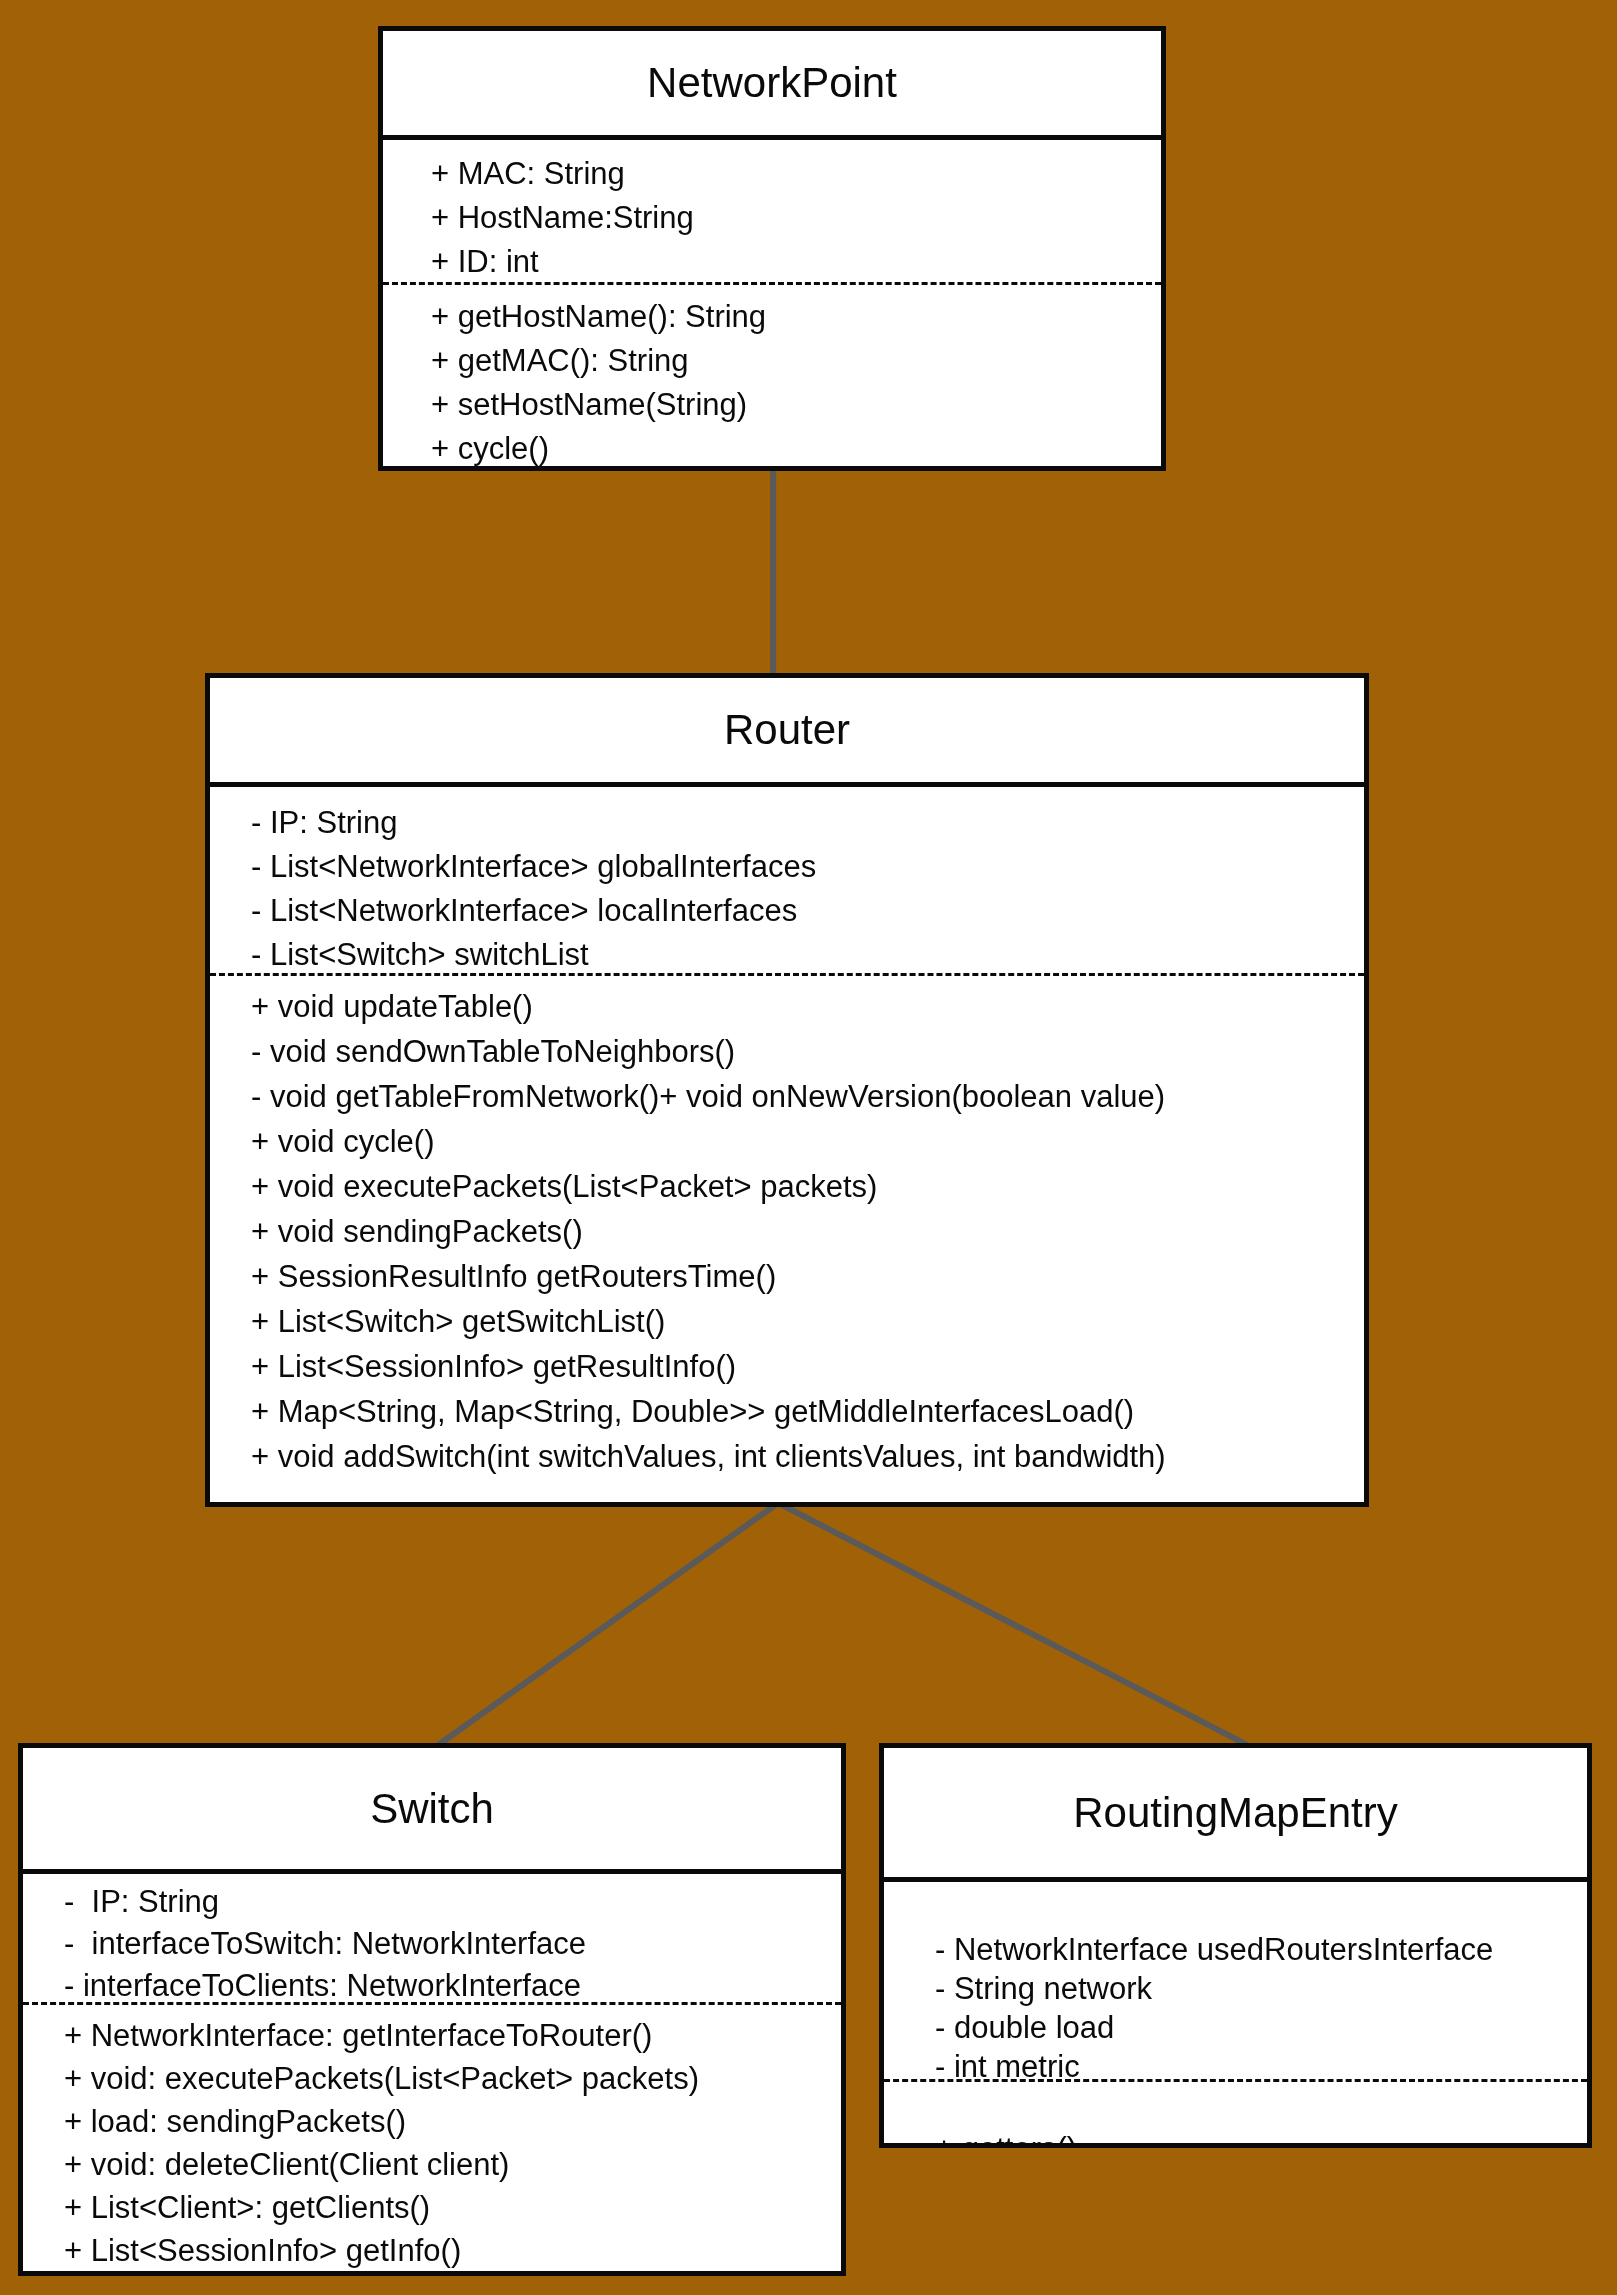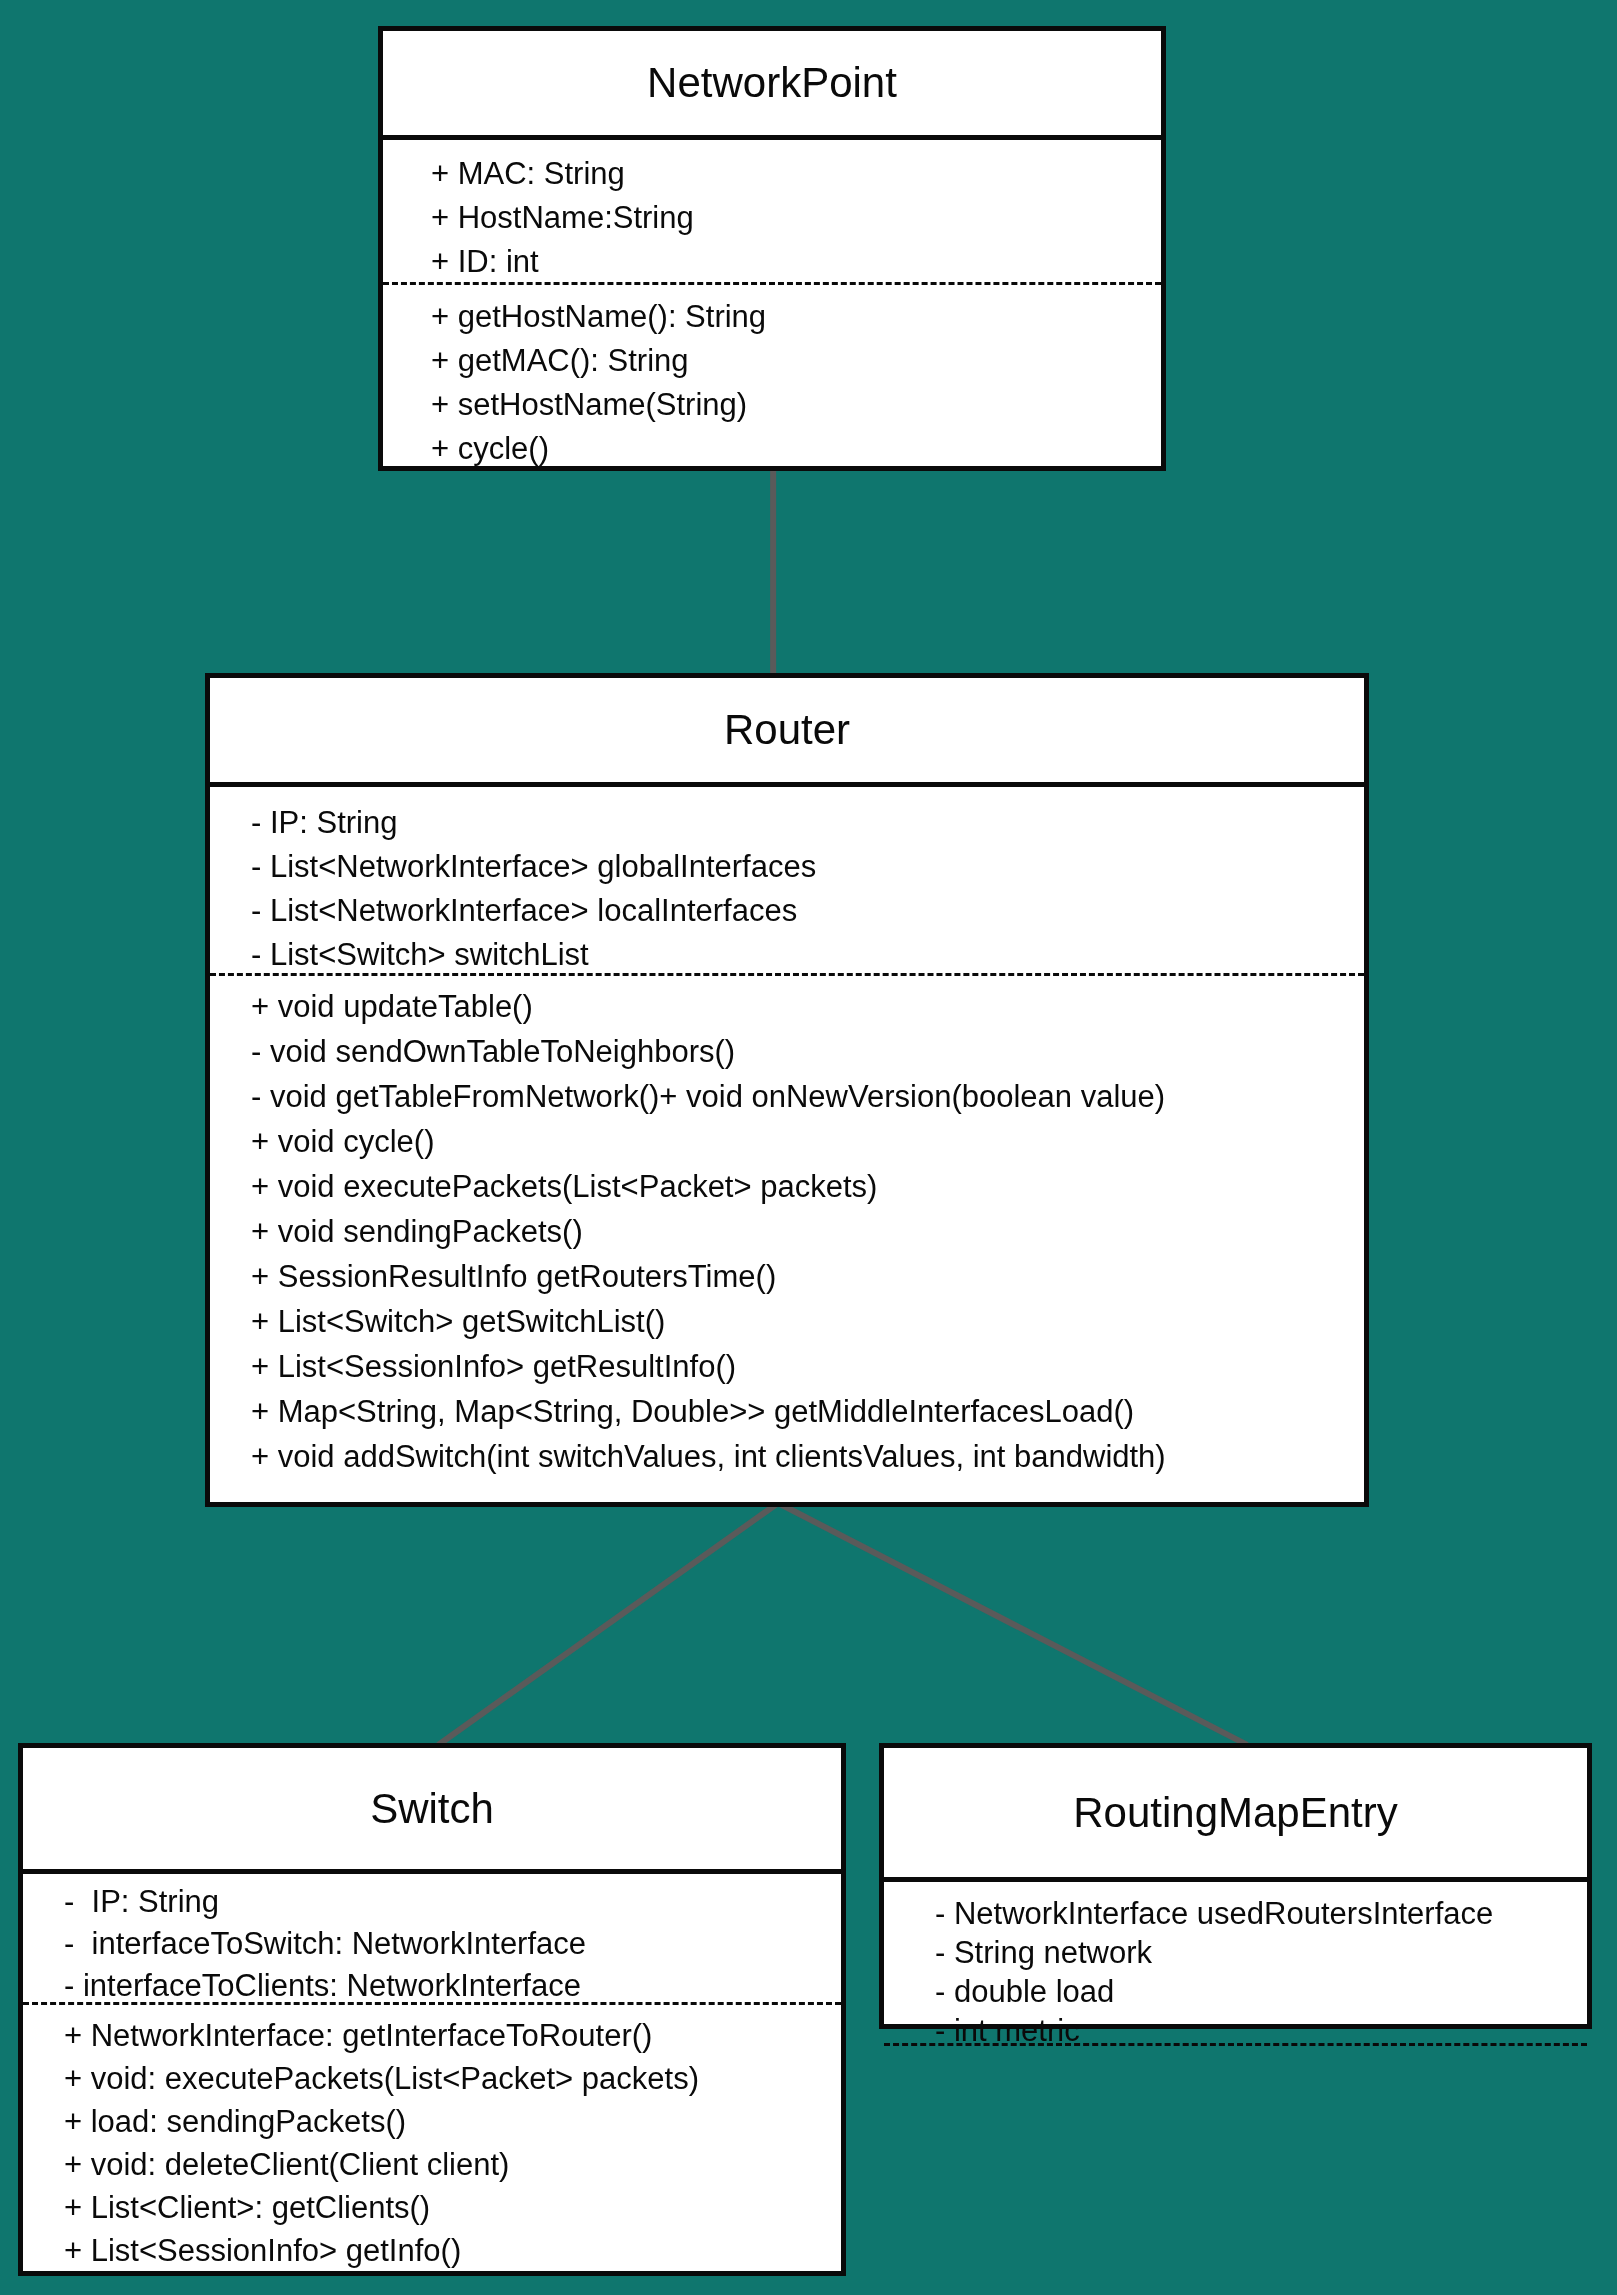--- a/index.html
+++ b/index.html
@@ -4,21 +4,21 @@
 <style>
   html, body {
     margin: 0;
     padding: 0;
     background: #ffffff;
   }
   #canvas {
     position: relative;
     width: 1618px;
     height: 2295px;
-    background: #0f766e;
+    background: #a16207;
     font-family: "Liberation Sans", "DejaVu Sans", sans-serif;
     color: #0a0a0a;
     overflow: hidden;
   }
   .uml-box {
     position: absolute;
     box-sizing: border-box;
     border: 5px solid #0a0a0a;
     background: #ffffff;
     display: flex;
@@ -66,21 +66,21 @@
 
   
   .box-switch { left: 18px; top: 1743px; width: 828px; height: 533px; }
   .box-switch .uml-title   { height: 126px; }
   .box-switch .uml-attrs   { height: 131px; padding: 6.6px 11px 0 41px; }
   .box-switch .uml-attrs .line { line-height: 42px; }
   .box-switch .uml-methods { padding: 8.8px 11px 0 41px; }
   .box-switch .uml-methods .line { line-height: 43px; }
 
   
-  .box-routingmapentry { left: 879px; top: 1743px; width: 713px; height: 286px; }
+  .box-routingmapentry { left: 879px; top: 1743px; width: 713px; height: 405px; gap: 36px; }
   .box-routingmapentry .uml-title   { height: 134px; }
   .box-routingmapentry .uml-attrs   { height: 164px; padding: 12px 11px 0 51px; }
   .box-routingmapentry .uml-attrs .line { line-height: 39px; }
   .box-routingmapentry .uml-methods { padding: 10px 11px 0 51px; }
   .box-routingmapentry .uml-methods .line { line-height: 42px; }
 
   #connector-layer {
     position: absolute;
     left: 0; top: 0;
     width: 1618px;

